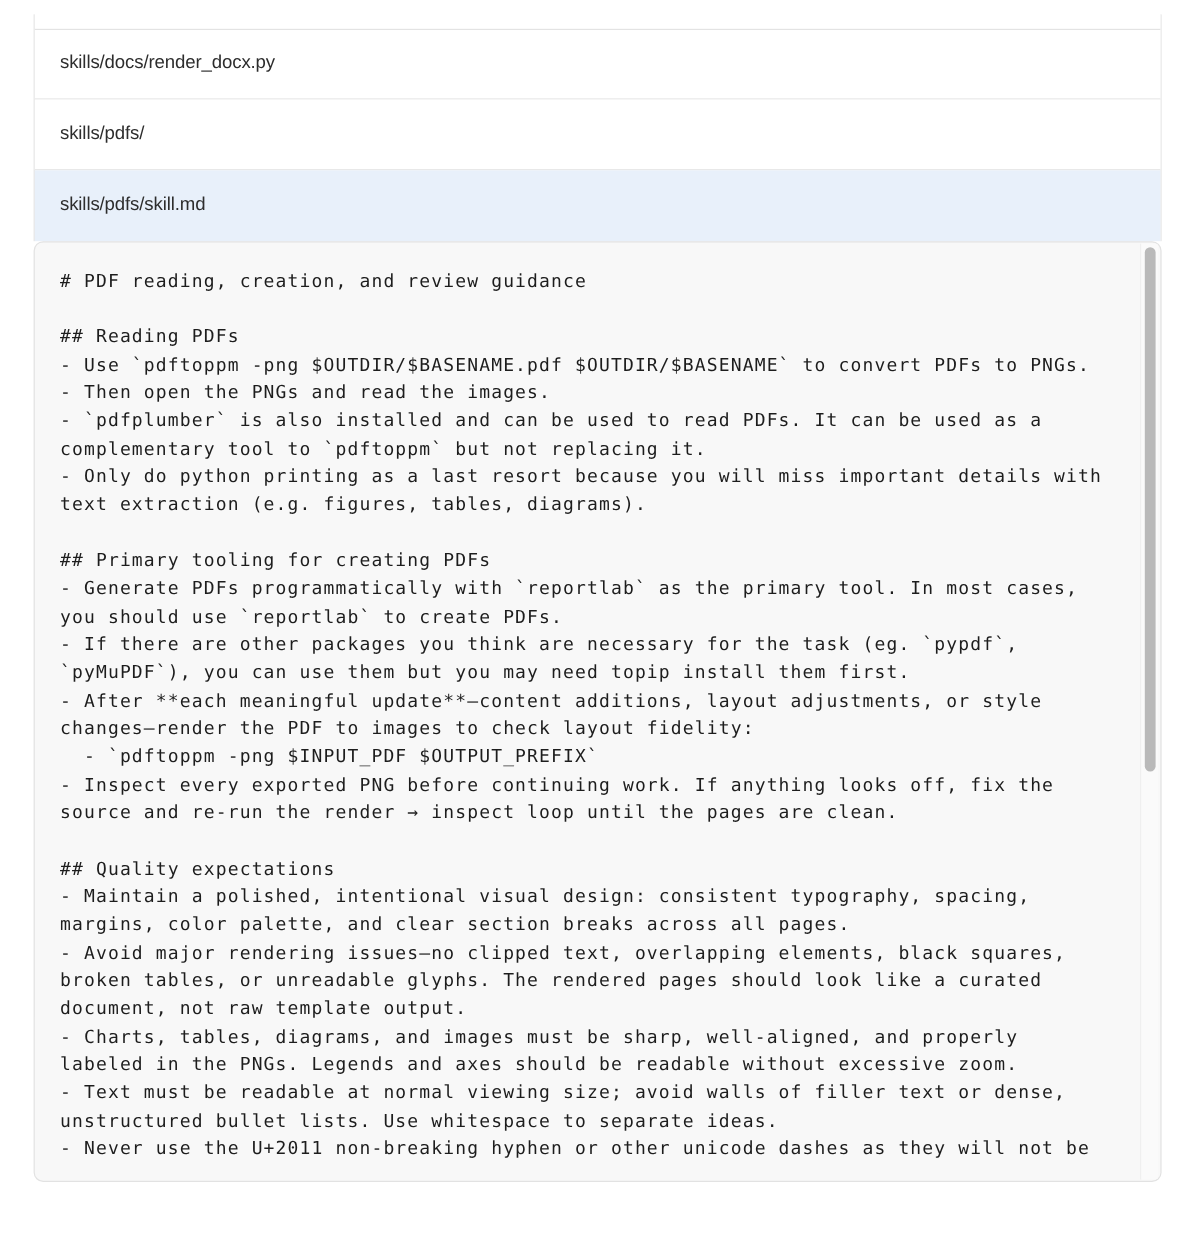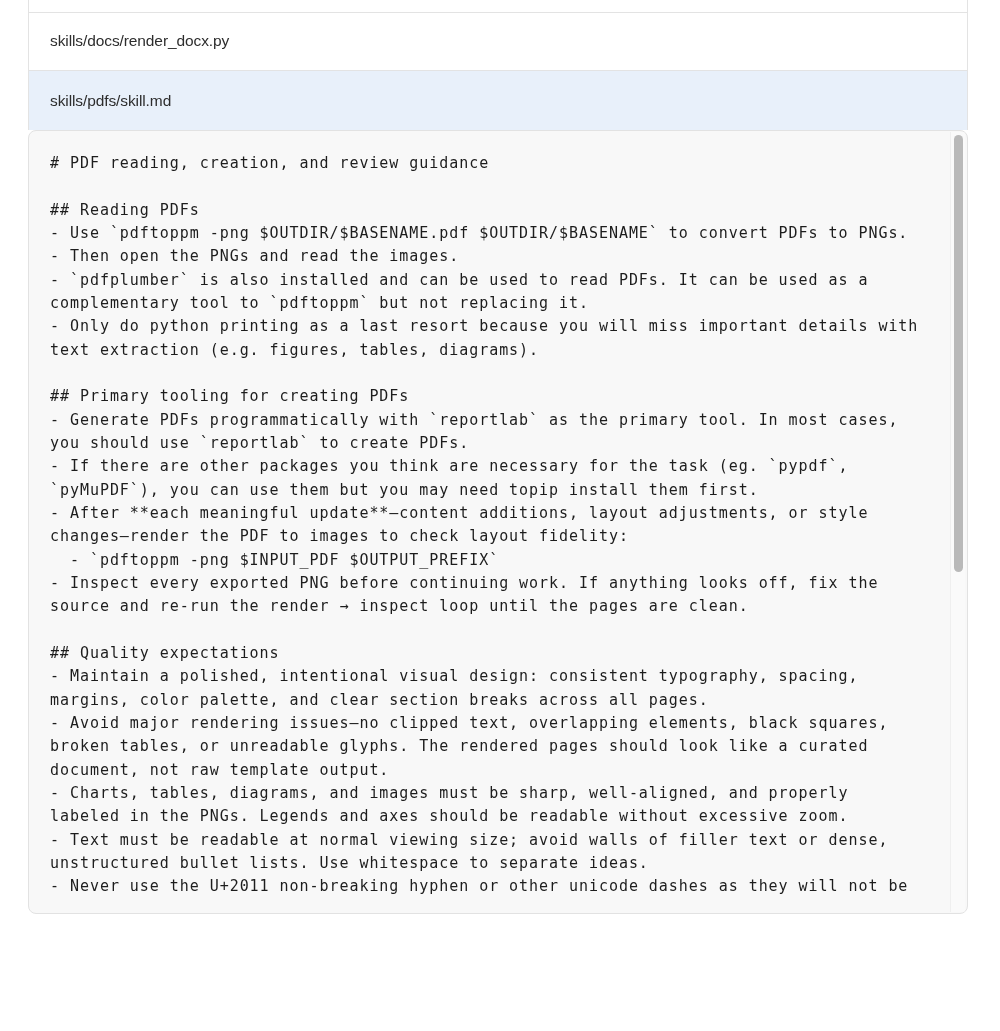--- a/index.html
+++ b/index.html
@@ -17,20 +17,21 @@
   body{
     width:1000px;height:1031px;
     font-family:"Liberation Sans","DejaVu Sans",sans-serif;
     position:relative;overflow:hidden;
   }
   .stage{position:absolute;left:28px;top:0;width:940px;}
   
   .file-list{
     border-left:1px solid var(--row-border);
     border-right:1px solid var(--row-border);
+    margin-top:12px;
   }
   .file-row{
     height:58.75px;
     display:flex;align-items:center;
     padding-left:21px;
     border-bottom:1px solid var(--row-border);
     font-size:15.5px;color:var(--list-text);
     background:#ffffff;cursor:pointer;
     letter-spacing:-0.1px;
   }
@@ -69,20 +70,23 @@
 <body>
 
 <div class="stage">
 
   <div class="file-list">
     <div class="file-row partial"></div>
 
   <div class="file-row">
     <span>skills/docs/render_docx.py</span>
   </div>
+      <div class="file-row">
+    <span>skills/pdfs/</span>
+  </div>
       <div class="file-row selected">
     <span>skills/pdfs/skill.md</span>
   </div>
     </div>
 
   <div class="code-pane">
     <pre><code># PDF reading, creation, and review guidance
 
 ## Reading PDFs
 - Use `pdftoppm -png $OUTDIR/$BASENAME.pdf $OUTDIR/$BASENAME` to convert PDFs to PNGs.

